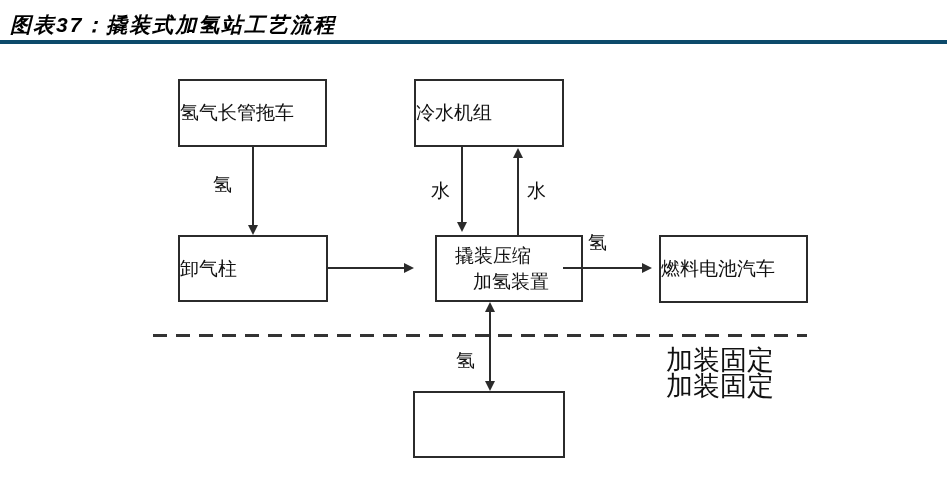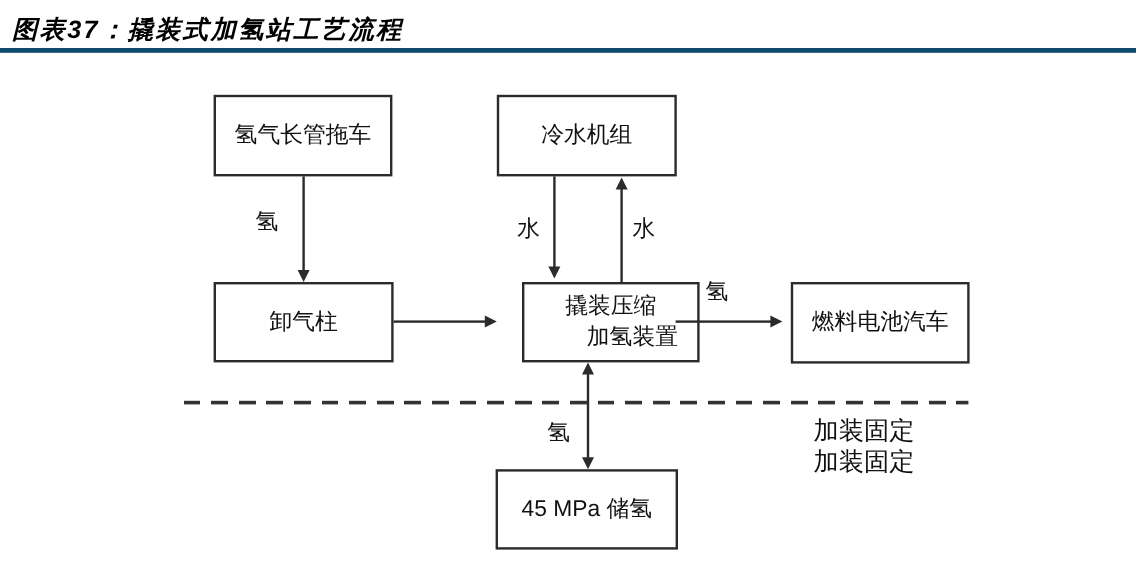--- a/index.html
+++ b/index.html
@@ -12,40 +12,40 @@
     position:absolute;left:10px;top:11px;
     font-family:Liberation Sans, sans-serif;
     font-style:italic;font-weight:bold;font-size:21px;letter-spacing:2px;
     color:#000;white-space:nowrap;
   }
   .title-rule{
     position:absolute;left:0;top:40px;width:947px;height:4px;background:#0d4a6b;
   }
   .node{
     position:absolute;box-sizing:border-box;border:2px solid #2b2b2b;background:#fff;
-    display:flex;align-items:center;justify-content:center;text-align:center;
+    display:flex;align-items:center;text-align:center;
     font-size:19px;line-height:1.35;color:#111;
   }
   .node .inner{display:block;}
   .vline{position:absolute;width:2px;background:#2b2b2b;}
   .hline{position:absolute;height:2px;background:#2b2b2b;}
   .tri{position:absolute;width:0;height:0;}
   .tri-down{border-left:5px solid transparent;border-right:5px solid transparent;border-top:10px solid #2b2b2b;}
   .tri-up{border-left:5px solid transparent;border-right:5px solid transparent;border-bottom:10px solid #2b2b2b;}
   .tri-right{border-top:5px solid transparent;border-bottom:5px solid transparent;border-left:10px solid #2b2b2b;}
   .flow-label{
     position:absolute;font-size:19px;color:#111;white-space:nowrap;
   }
   .dashed-line{
     position:absolute;left:153px;top:334px;width:654px;height:3px;
     background:repeating-linear-gradient(90deg,#333 0px,#333 14px,transparent 14px,transparent 23px);
   }
   .annotation{
     position:absolute;left:662px;top:347px;width:116px;text-align:center;
-    font-size:21px;line-height:26px;color:#111;
+    font-size:27px;line-height:26px;color:#111;
   }
 </style>
 </head>
 <body>
 
 <div class="canvas">
 
   <div class="figure-title">图表37：撬装式加氢站工艺流程</div>
   <div class="title-rule"></div>
 
@@ -67,21 +67,20 @@
       <span style="display:block;margin-left:36px;">加氢装置</span>
     </span>
   </div>
 
   <div class="node" style="left:659px;top:235px;width:149px;height:68px;">
     <span class="inner">燃料电池汽车</span>
   </div>
 
   <div class="node" style="left:413px;top:391px;width:152px;height:67px;">
     <span class="inner">
-      <span style="display:block;">45 MPa 储氢</span>
     </span>
   </div>
 
   <div class="vline" style="left:252px;top:147px;height:79px;"></div>
   <div class="tri tri-down" style="left:248px;top:225px;"></div>
   <div class="flow-label" style="left:213px;top:172px;">氢</div>
 
   <div class="vline" style="left:461px;top:147px;height:76px;"></div>
   <div class="tri tri-down" style="left:457px;top:222px;"></div>
   <div class="flow-label" style="left:431px;top:178px;">水</div>

